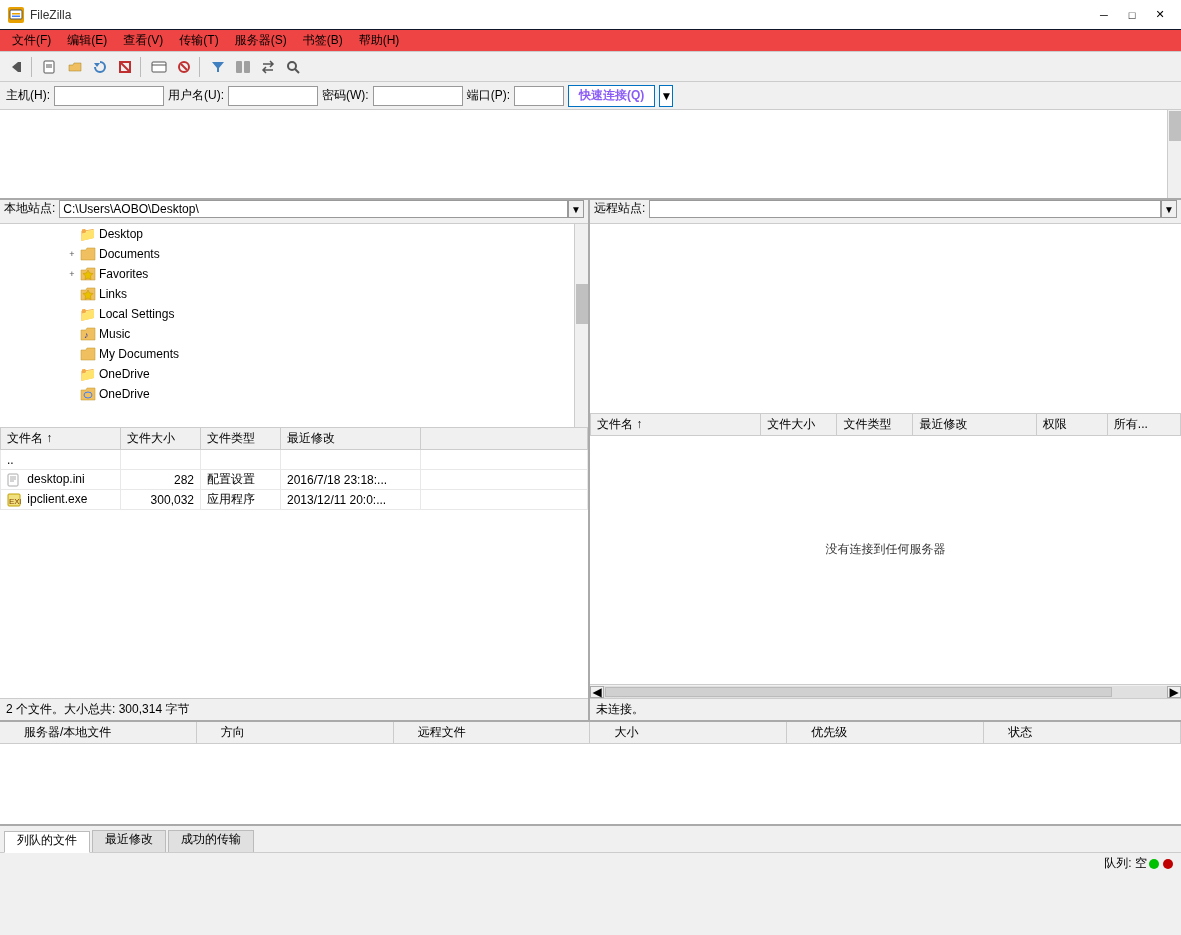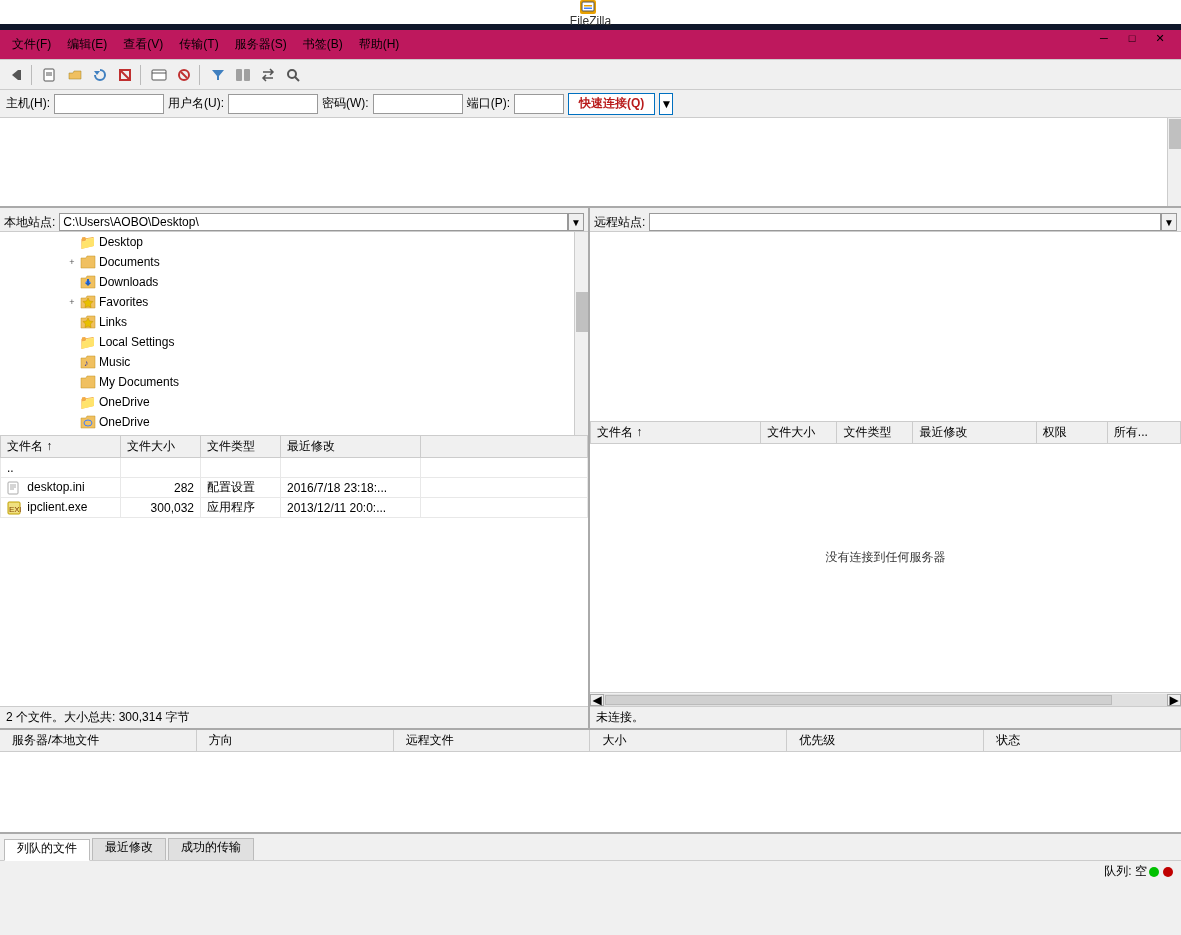--- a/index.html
+++ b/index.html
@@ -1,58 +1,58 @@
 <!DOCTYPE html>
 <html><head>
   <meta charset="utf-8">
   <style>
     * { margin: 0; padding: 0; box-sizing: border-box; }
     body { font-family: 'Microsoft YaHei', SimSun, Arial, sans-serif; font-size: 12px; background: #f0f0f0; width: 1181px; height: 935px; overflow: hidden; }
     
     
-    .title-bar { background: #fff; height: 30px; display: flex; align-items: center; padding: 0 8px; border-bottom: 6px solid #0f172a; flex-direction: column; }
+    .title-bar { background: #fff; height: 30px; display: flex; align-items: center; padding: 0 8px; border-bottom: 1px solid #0f172a; }
     .title-bar-icon { width: 16px; height: 16px; margin-right: 6px; background: #e8a000; border-radius: 2px; display: inline-flex; align-items: center; justify-content: center; }
     .title-bar-text { font-size: 12px; color: #333; }
     .title-bar-controls { margin-left: auto; display: flex; gap: 2px; }
     .title-btn { width: 26px; height: 20px; border: none; background: transparent; cursor: pointer; font-size: 11px; display: flex; align-items: center; justify-content: center; }
     
     
-    .menu-bar { background: #be185d; height: 30px; display: flex; align-items: center; padding: 0 4px; border-bottom: 1px solid #ccc; }
+    .menu-bar { background: #ef4444; height: 22px; display: flex; align-items: center; padding: 0 4px; border-bottom: 1px solid #ccc; }
     .menu-item { padding: 2px 8px; cursor: pointer; font-size: 12px; }
     
     
     .toolbar { background: #f0f0f0; height: 30px; display: flex; align-items: center; padding: 2px 4px; border-bottom: 1px solid #ccc; gap: 1px; }
     .tool-btn { width: 24px; height: 24px; border: 1px solid transparent; background: transparent; cursor: pointer; display: flex; align-items: center; justify-content: center; font-size: 14px; }
     .tool-separator { width: 4px; height: 20px; border-left: 1px solid #bbb; margin: 0 2px; }
     
     
     .conn-bar { background: #f0f0f0; height: 28px; display: flex; align-items: center; padding: 2px 6px; border-bottom: 1px solid #ccc; gap: 4px; }
     .conn-label { font-size: 12px; white-space: nowrap; }
     .conn-input { height: 20px; border: 1px solid #999; padding: 1px 3px; font-size: 12px; background: white; }
     .conn-input-host { width: 110px; }
     .conn-input-user { width: 90px; }
     .conn-input-pass { width: 90px; }
     .conn-input-port { width: 50px; }
-    .quick-connect-btn { height: 22px; padding: 0 10px; background: white; border: 1px solid #0070c0; color: #b91c1c; font-size: 12px; cursor: pointer; font-weight: bold; }
+    .quick-connect-btn { height: 22px; padding: 0 10px; background: white; border: 1px solid #0070c0; color: #8b5cf6; font-size: 12px; cursor: pointer; font-weight: bold; }
     .conn-dropdown { width: 14px; height: 22px; border: 1px solid #0070c0; background: white; cursor: pointer; display: flex; align-items: center; justify-content: center; }
     
     
     .log-area { background: white; height: 90px; border-bottom: 2px solid #aaa; overflow: hidden; position: relative; }
     .log-scrollbar { position: absolute; right: 0; top: 0; width: 14px; height: 100%; background: #f0f0f0; border-left: 1px solid #ccc; }
     .log-scrollbar-thumb { width: 12px; height: 30px; background: #c0c0c0; margin: 1px; }
     
     
     .main-area { display: flex; height: 520px; }
     
     
     .local-panel { width: 590px; display: flex; flex-direction: column; border-right: 2px solid #aaa; }
     .remote-panel { flex: 1; display: flex; flex-direction: column; }
     
     
-    .path-bar { background: #f0f0f0; height: 24px; display: flex; align-items: flex-end; padding: 0 4px; border-bottom: 1px solid #ccc; }
+    .path-bar { background: #f0f0f0; height: 24px; display: flex; align-items: flex-start; padding: 0 4px; border-bottom: 1px solid #ccc; }
     .path-label { font-size: 12px; margin-right: 4px; white-space: nowrap; }
     .path-combo { flex: 1; height: 18px; border: 1px solid #999; background: white; padding: 1px 3px; font-size: 12px; }
     .path-dropdown-arrow { width: 16px; height: 18px; border: 1px solid #999; background: #f0f0f0; display: flex; align-items: center; justify-content: center; cursor: pointer; font-size: 10px; }
     
     
     .file-tree { flex: 1; background: white; overflow: hidden; position: relative; border-bottom: 1px solid #ccc; }
     .tree-scrollbar { position: absolute; right: 0; top: 0; width: 14px; height: 100%; background: #f0f0f0; border-left: 1px solid #ccc; }
     .tree-scrollbar-thumb { width: 12px; height: 40px; background: #c0c0c0; margin: 1px; margin-top: 60px; }
     .tree-item { display: flex; align-items: center; height: 20px; padding-left: 4px; cursor: pointer; white-space: nowrap; font-size: 12px; }
     .tree-expand { width: 16px; display: inline-flex; align-items: center; justify-content: center; font-size: 10px; color: #666; }
@@ -71,21 +71,21 @@
     
     
     .status-bar { height: 22px; background: #f0f0f0; border-top: 1px solid #ccc; display: flex; align-items: center; padding: 0 6px; font-size: 12px; }
     
     
     .no-conn-msg { display: flex; align-items: center; justify-content: center; height: 100%; color: #333; font-size: 12px; }
     
     
     .bottom-area { border-top: 2px solid #aaa; }
     .transfer-bar { height: 22px; background: #f0f0f0; display: flex; border-bottom: 1px solid #ccc; }
-    .transfer-col { flex: 1; display: flex; align-items: center; padding: 0 12px; font-size: 12px; border-right: 1px solid #ccc; }
+    .transfer-col { flex: 1; display: flex; align-items: center; padding: 0 24px; font-size: 12px; border-right: 1px solid #ccc; }
     
     .transfer-queue { height: 80px; background: white; }
     
     
     .tab-bar { height: 28px; background: #f0f0f0; border-top: 2px solid #aaa; display: flex; align-items: flex-end; padding: 0 4px; }
     .tab { height: 22px; padding: 0 12px; border: 1px solid #bbb; border-bottom: none; background: white; cursor: pointer; font-size: 12px; display: flex; margin-right: 2px; }
     .tab.active { background: white; border-bottom: 1px solid white; margin-bottom: -1px; z-index: 1; }
     .tab:not(.active) { background: #e0e0e0; }
     
     
@@ -246,33 +246,20 @@
         <span style="display:inline-block;width:60px;"></span>
         <span class="tree-expand" style="color:#555;font-size:9px;">+</span>
         <span class="tree-icon">
           <svg width="16" height="14">
               <path d="M1,3 L6,3 L7,1 L15,1 L15,13 L1,13 Z" fill="#f0c060" stroke="#c09020" stroke-width="0.5"></path>
             </svg>
         </span>
         <span>Documents</span>
       </div>
 
-      <div class="tree-item">
-        <span style="display:inline-block;width:60px;"></span>
-        <span class="tree-expand"></span>
-        <span class="tree-icon">
-          <svg width="16" height="14">
-            <path d="M1,3 L6,3 L7,1 L15,1 L15,13 L1,13 Z" fill="#f0c060" stroke="#c09020" stroke-width="0.5"></path>
-            <polygon points="8,4 11,8 8,8 8,11 8,8 5,8" fill="#4080ff"></polygon>
-            <line x1="8" y1="4" x2="8" y2="9" stroke="#2060c0" stroke-width="2"></line>
-            <polygon points="5,8 11,8 8,11" fill="#2060c0"></polygon>
-          </svg>
-        </span>
-        <span>Downloads</span>
-      </div>
 
       <div class="tree-item">
         <span style="display:inline-block;width:60px;"></span>
         <span class="tree-expand" style="color:#555;font-size:9px;">+</span>
         <span class="tree-icon">
           <svg width="16" height="14">
             <path d="M1,3 L6,3 L7,1 L15,1 L15,13 L1,13 Z" fill="#f0c060" stroke="#c09020" stroke-width="0.5"></path>
             <polygon points="8,3 9.5,6 13,6.5 10.5,9 11,12.5 8,11 5,12.5 5.5,9 3,6.5 6.5,6" fill="#e8c000" stroke="#c09000" stroke-width="0.5"></polygon>
           </svg>
         </span>

